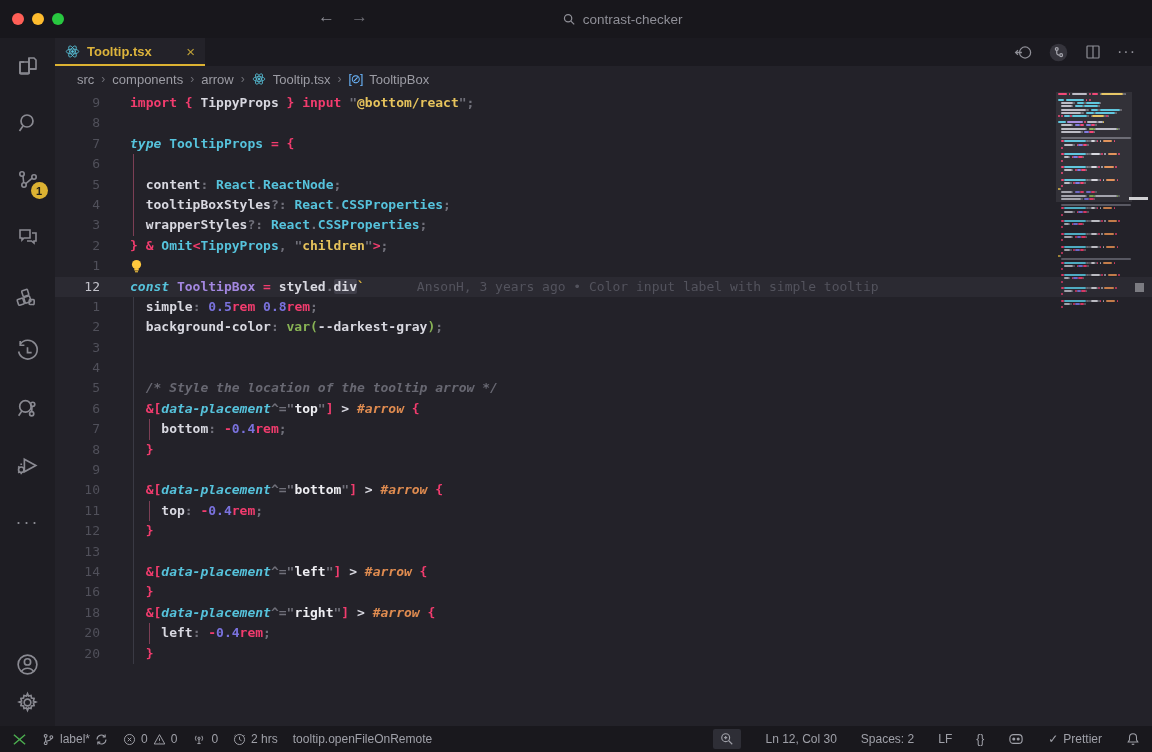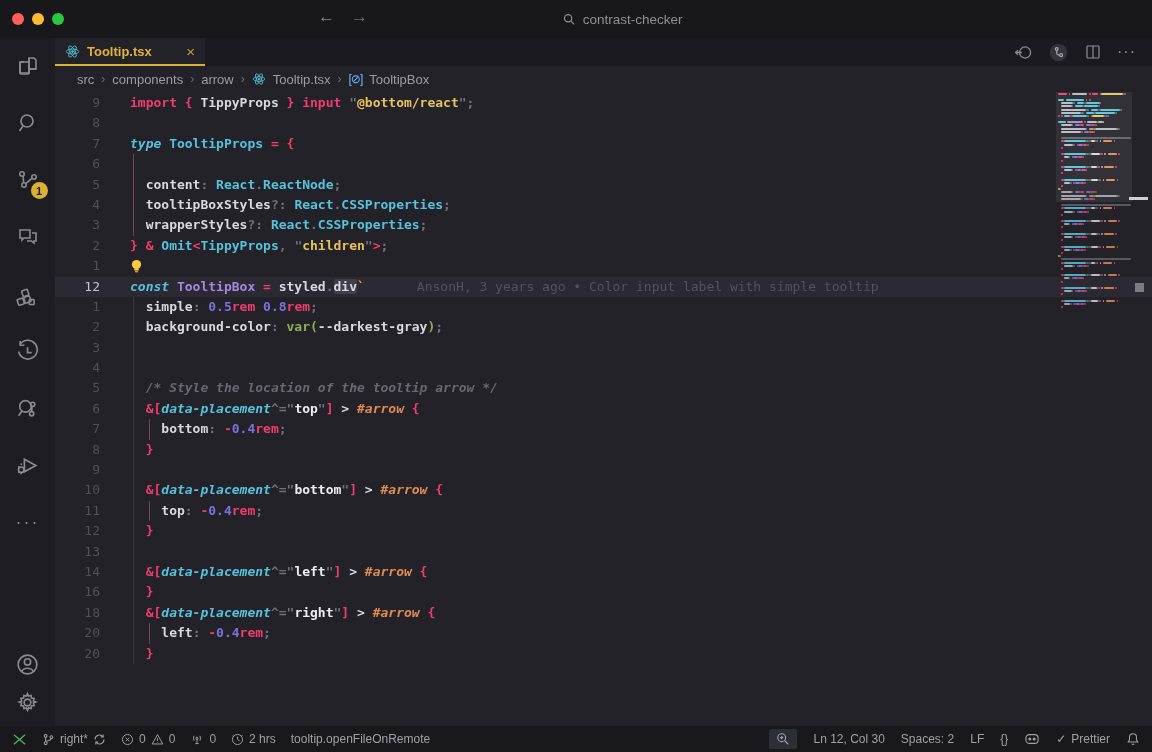--- a/index.html
+++ b/index.html
@@ -87,21 +87,21 @@
   .scroll-thumb-mark { position:absolute; right:-18px; top:105px; width:19px; height:3px;
                        background:#cfcfd2; }
   .overview-mark { position:absolute; right:-14px; top:191px; width:9px; height:9px;
                    background:rgba(190,190,195,.55); }
 
   
   .statusbar { position:absolute; bottom:0; left:0; right:0; height:26px; background:#19181d;
                display:flex; align-items:center; padding:0 12px; gap:15px;
                color:#9fa0a8; font-size:12px; }
   .sb-item { display:flex; align-items:center; gap:5px; white-space:nowrap; }
-  .sb-right { margin-left:auto; display:flex; align-items:center; gap:16px; }
+  .sb-right { margin-left:auto; display:flex; align-items:center; gap:24px; }
   .sb-zoom { background:#2e2e36; padding:3px 7px; border-radius:2px; display:flex; }
   .remote { color:#4cae50; }
 </style>
 </head>
 <body>
 
 <div class="titlebar">
   <div class="traffic">
     <div class="tl" style="background:#ff5f57"></div>
     <div class="tl" style="background:#febc2e"></div>
@@ -728,21 +728,21 @@
         <path d="M14 3L8 8l6 5"></path>
       </svg>
   </span>
   <span class="sb-item">
     <svg width="13" height="13" viewBox="0 0 16 16" fill="none" stroke="currentColor" stroke-width="1.3">
         <circle cx="4.5" cy="3.5" r="1.7"></circle>
         <circle cx="11.5" cy="5" r="1.7"></circle>
         <circle cx="4.5" cy="12.5" r="1.7"></circle>
         <path d="M4.5 5.2v5.6M11.5 6.7c0 2.5-4 2.5-6 3.5"></path>
       </svg>
-    <span>right*</span>
+    <span>label*</span>
     <svg width="13" height="13" viewBox="0 0 16 16" fill="none" stroke="currentColor" stroke-width="1.3">
         <path d="M13.5 8a5.5 5.5 0 0 1-9.8 3.4"></path>
         <path d="M2.5 8a5.5 5.5 0 0 1 9.8-3.4"></path>
         <path d="M12.5 1.8v3h-3M3.5 14.2v-3h3"></path>
       </svg>
   </span>
   <span class="sb-item">
     <svg width="13" height="13" viewBox="0 0 16 16" fill="none" stroke="currentColor" stroke-width="1.2">
         <circle cx="8" cy="8" r="6.2"></circle>
         <path d="M5.8 5.8l4.4 4.4M10.2 5.8l-4.4 4.4"></path>

